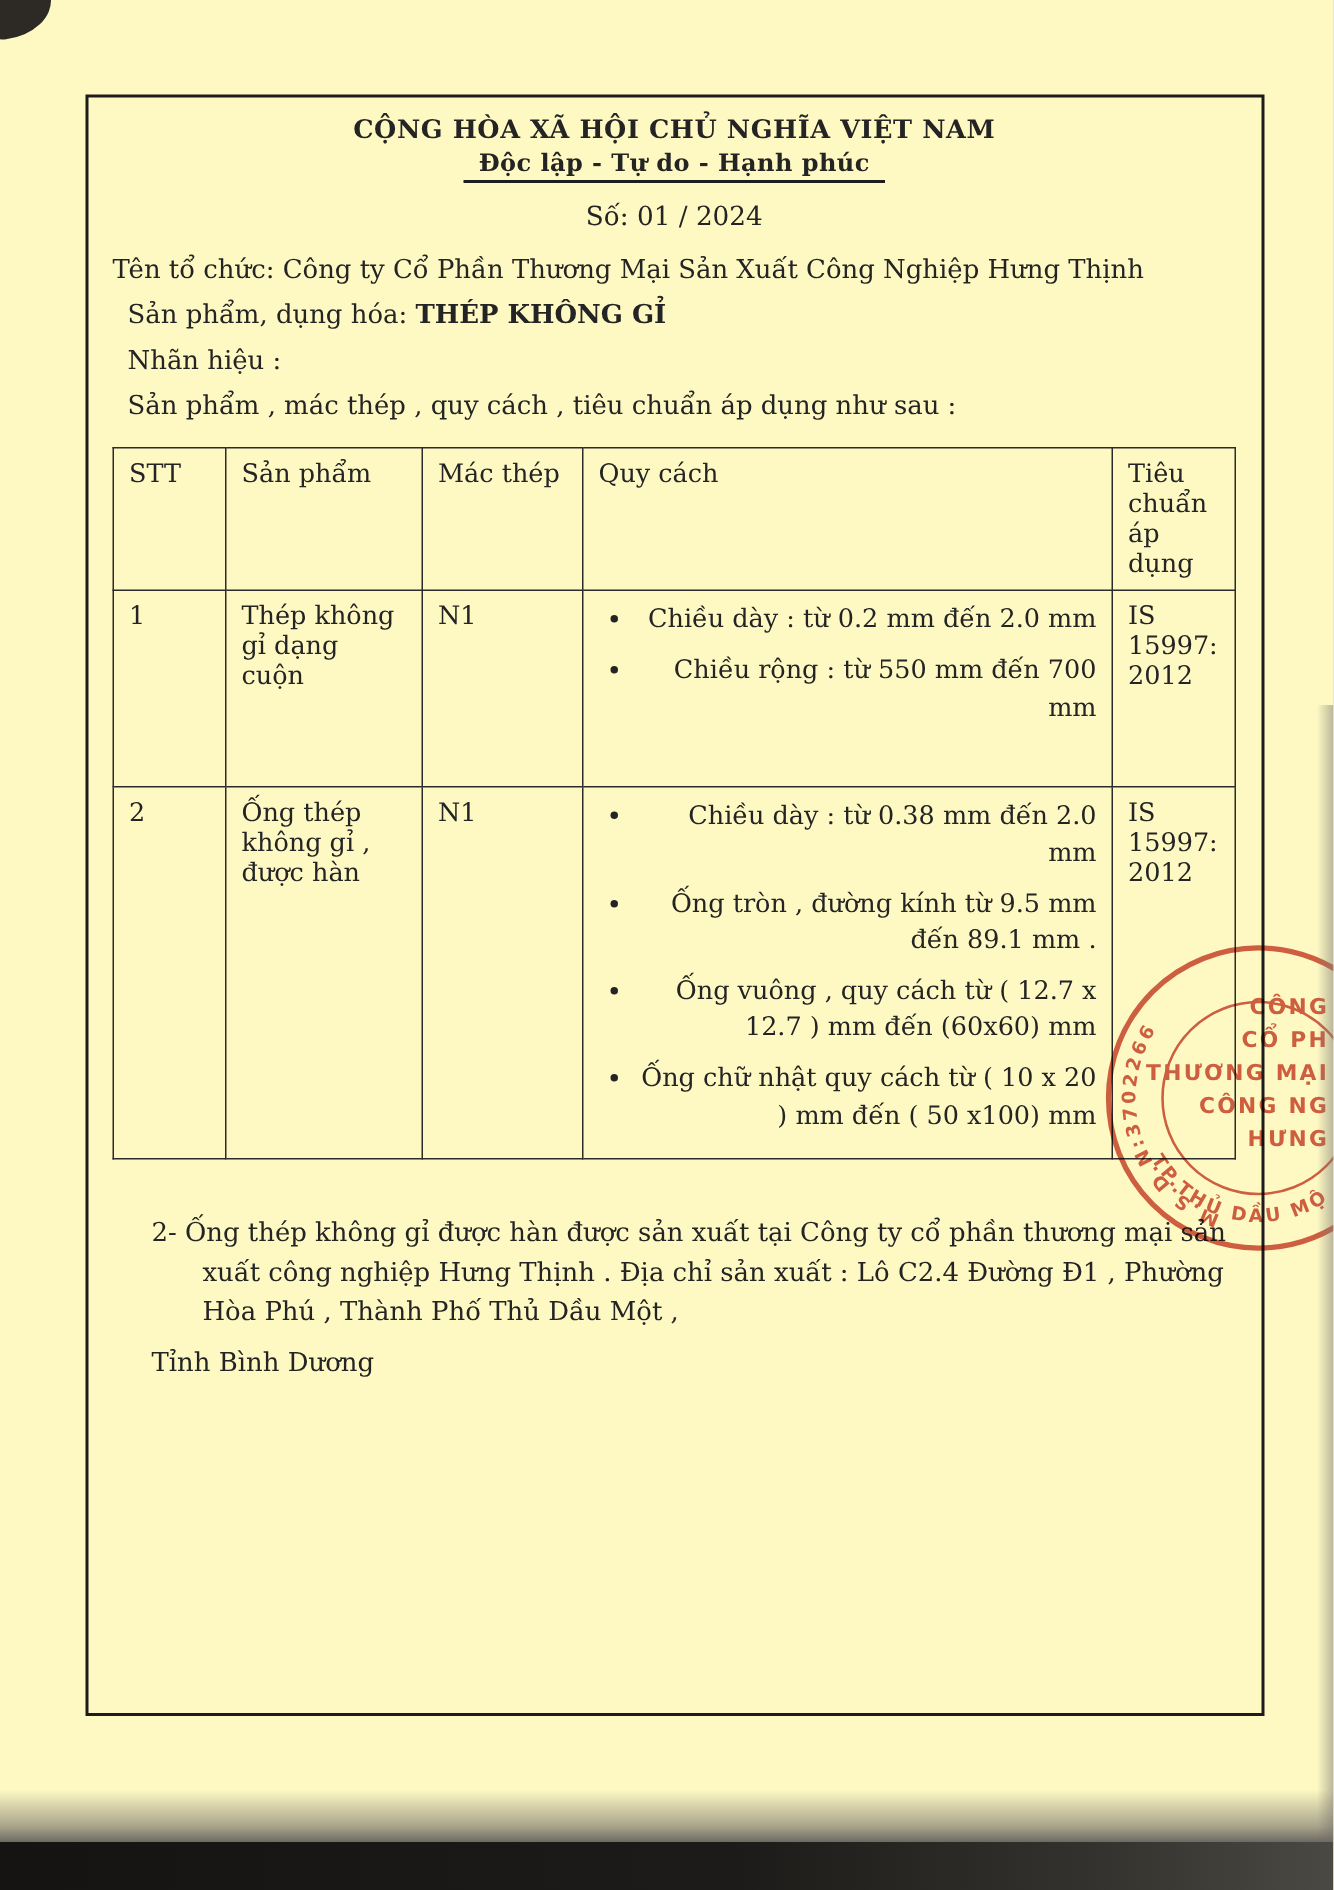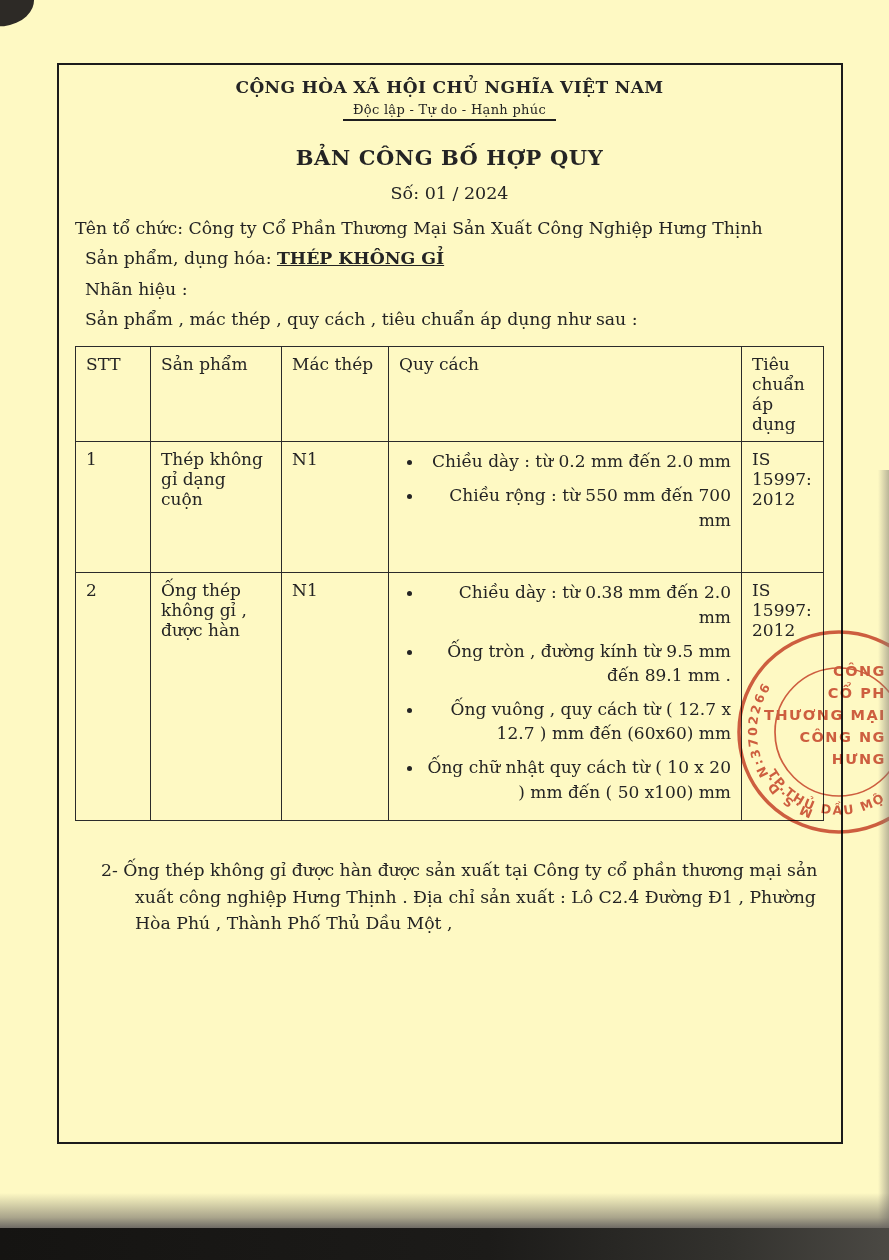--- a/index.html
+++ b/index.html
@@ -17,29 +17,29 @@
     width:786px;height:1081px;
     border:2.5px solid #1c1c1c;
     box-sizing:border-box;
     padding:8px 17px 0 16px;
     overflow:hidden;
   }
   .center{text-align:center;}
   .national{font-size:17px;font-weight:bold;letter-spacing:.4px;margin:4px 0 2px 0;}
   .motto-wrap{margin:2px 0 0 0;}
   .motto{
-    display:inline-block;font-size:13px;font-weight:normal;
+    display:inline-block;font-size:16px;font-weight:bold;
     padding:0 10px 2px 10px;border-bottom:2px solid #1e1e1e;letter-spacing:.3px;
   }
   .doc-title{font-size:21px;font-weight:bold;letter-spacing:.6px;margin:24px 0 0 0;}
   .doc-number{font-size:17.5px;margin:13px 0 0 0;}
   .info{margin-top:13px;font-size:17.3px;line-height:1.5;}
   .info p{margin:4.5px 0;}
   .info p.ind{padding-left:10px;}
-  .bold{font-weight:bold;text-decoration:underline;}
+  .bold{font-weight:bold;}
   
   table.spec{
     width:100%;margin-top:13px;
     border-collapse:collapse;
     font-size:17px;
   }
   table.spec th,table.spec td{
     border:1.6px solid #2b2b2b;
     vertical-align:top;
     padding:7px 10px;
@@ -103,21 +103,20 @@
 
 <div class="scan">
 
   <div class="frame">
 
     <div class="center">
       <p class="national">CỘNG HÒA XÃ HỘI CHỦ NGHĨA VIỆT NAM</p>
       <p class="motto-wrap">
         <span class="motto">Độc lập - Tự do - Hạnh phúc</span>
       </p>
-      <p class="doc-title">BẢN CÔNG BỐ HỢP QUY</p>
       <p class="doc-number">Số: 01 / 2024</p>
     </div>
 
     <div class="info">
       <p>Tên tổ chức: Công ty Cổ Phần Thương Mại Sản Xuất Công Nghiệp Hưng Thịnh</p>
       <p class="ind"><span>Sản phẩm, dụng hóa: </span><span class="bold">THÉP KHÔNG GỈ</span></p>
       <p class="ind">Nhãn hiệu :</p>
       <p class="ind">Sản phẩm , mác thép , quy cách , tiêu chuẩn áp dụng như sau :</p>
     </div>
 
@@ -159,20 +158,21 @@
             <td class="c-std">IS 15997: 2012</td>
           </tr>
         </tbody>
     </table>
 
     <div class="notes">
         <p class="hanging">2- Ống thép không gỉ được hàn được sản xuất tại Công ty cổ phần thương mại sản xuất công nghiệp Hưng Thịnh . Địa chỉ sản xuất : Lô C2.4 Đường Đ1 , Phường Hòa Phú , Thành Phố Thủ Dầu Một ,</p>
       </div>
 
     <div class="closing">
+      <p class="province">Tỉnh Bình Dương</p>
 
     </div>
 
   </div>
 
   <svg class="stamp" width="212" height="212" viewBox="0 0 212 212">
     <defs>
       <path id="arcLeft" d="M 106,188 A 82,82 0 0 1 106,24" fill="none"></path>
       <path id="arcBottom" d="M 32,142 A 82,82 0 0 0 180,142" fill="none"></path>
     </defs>

